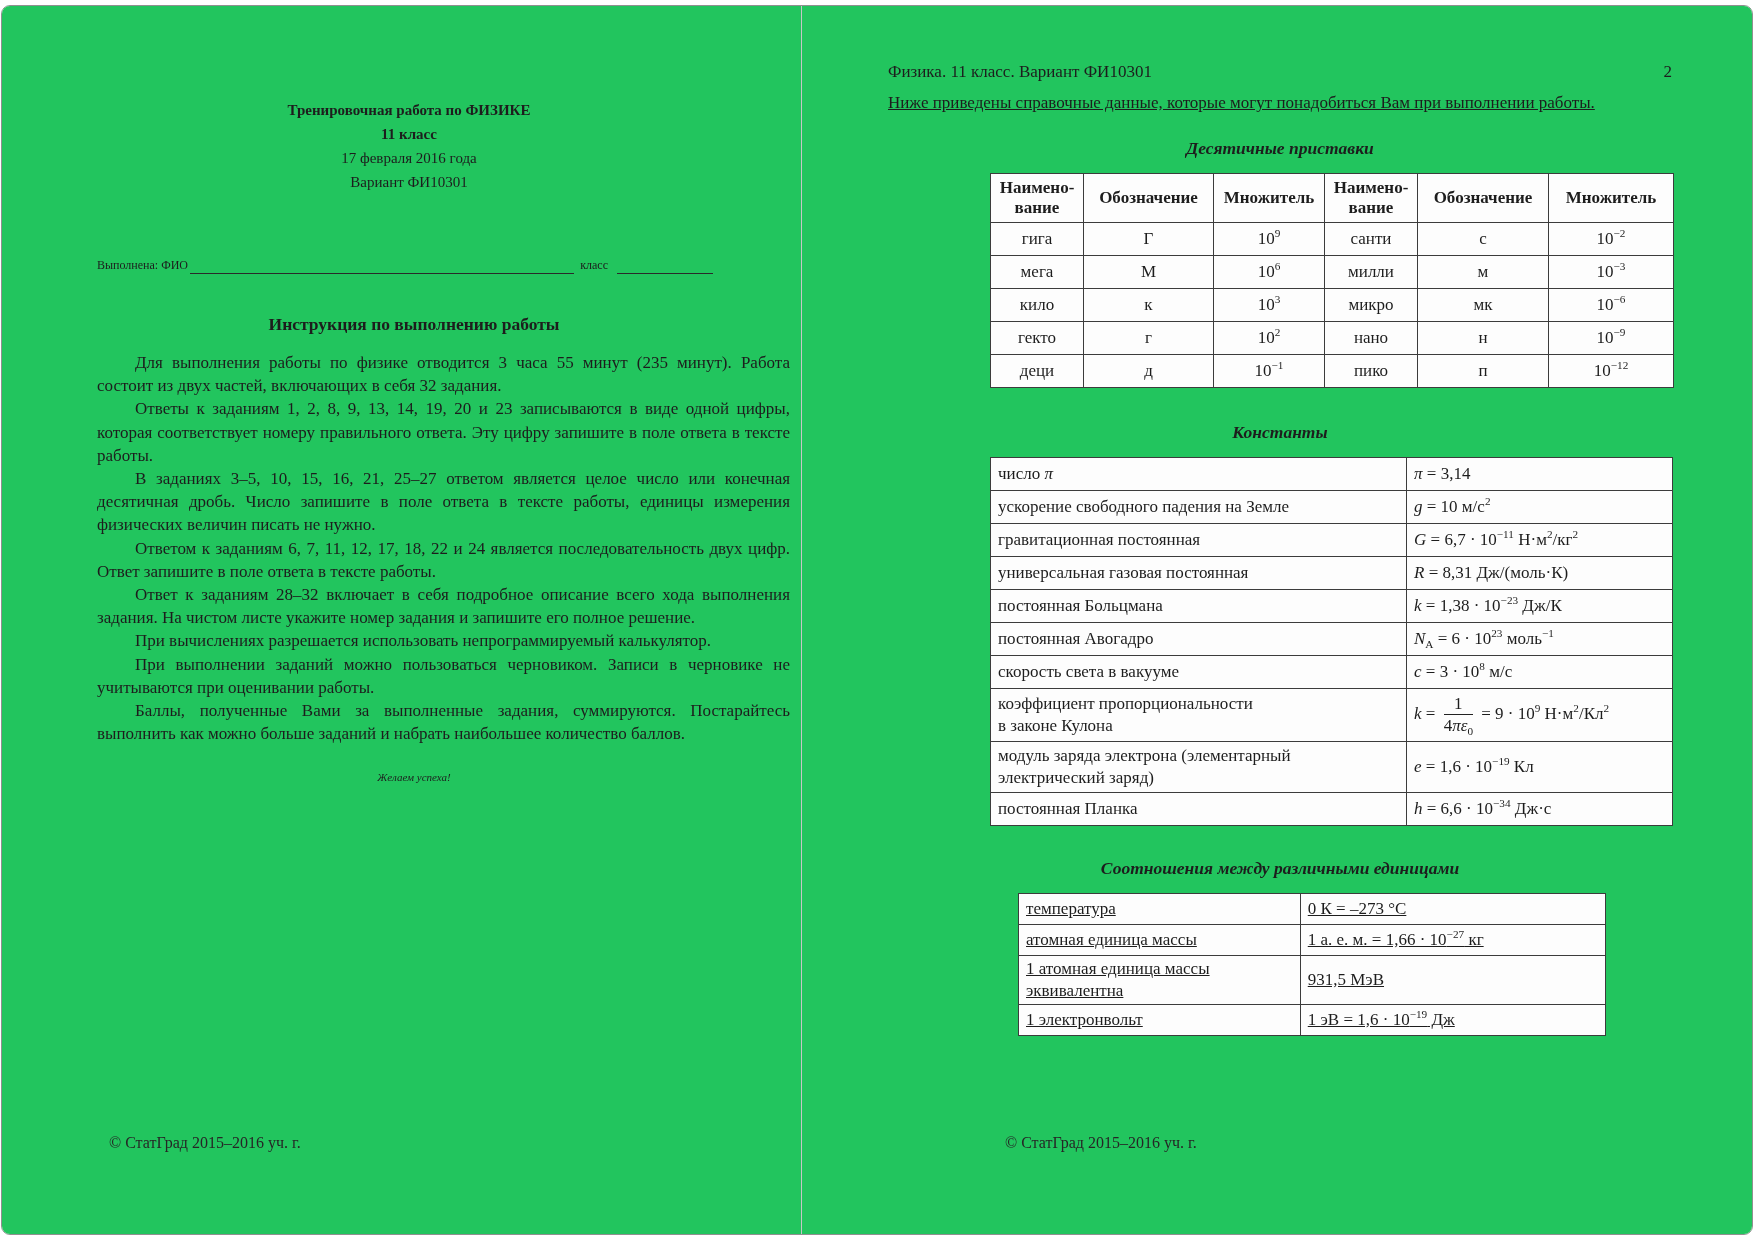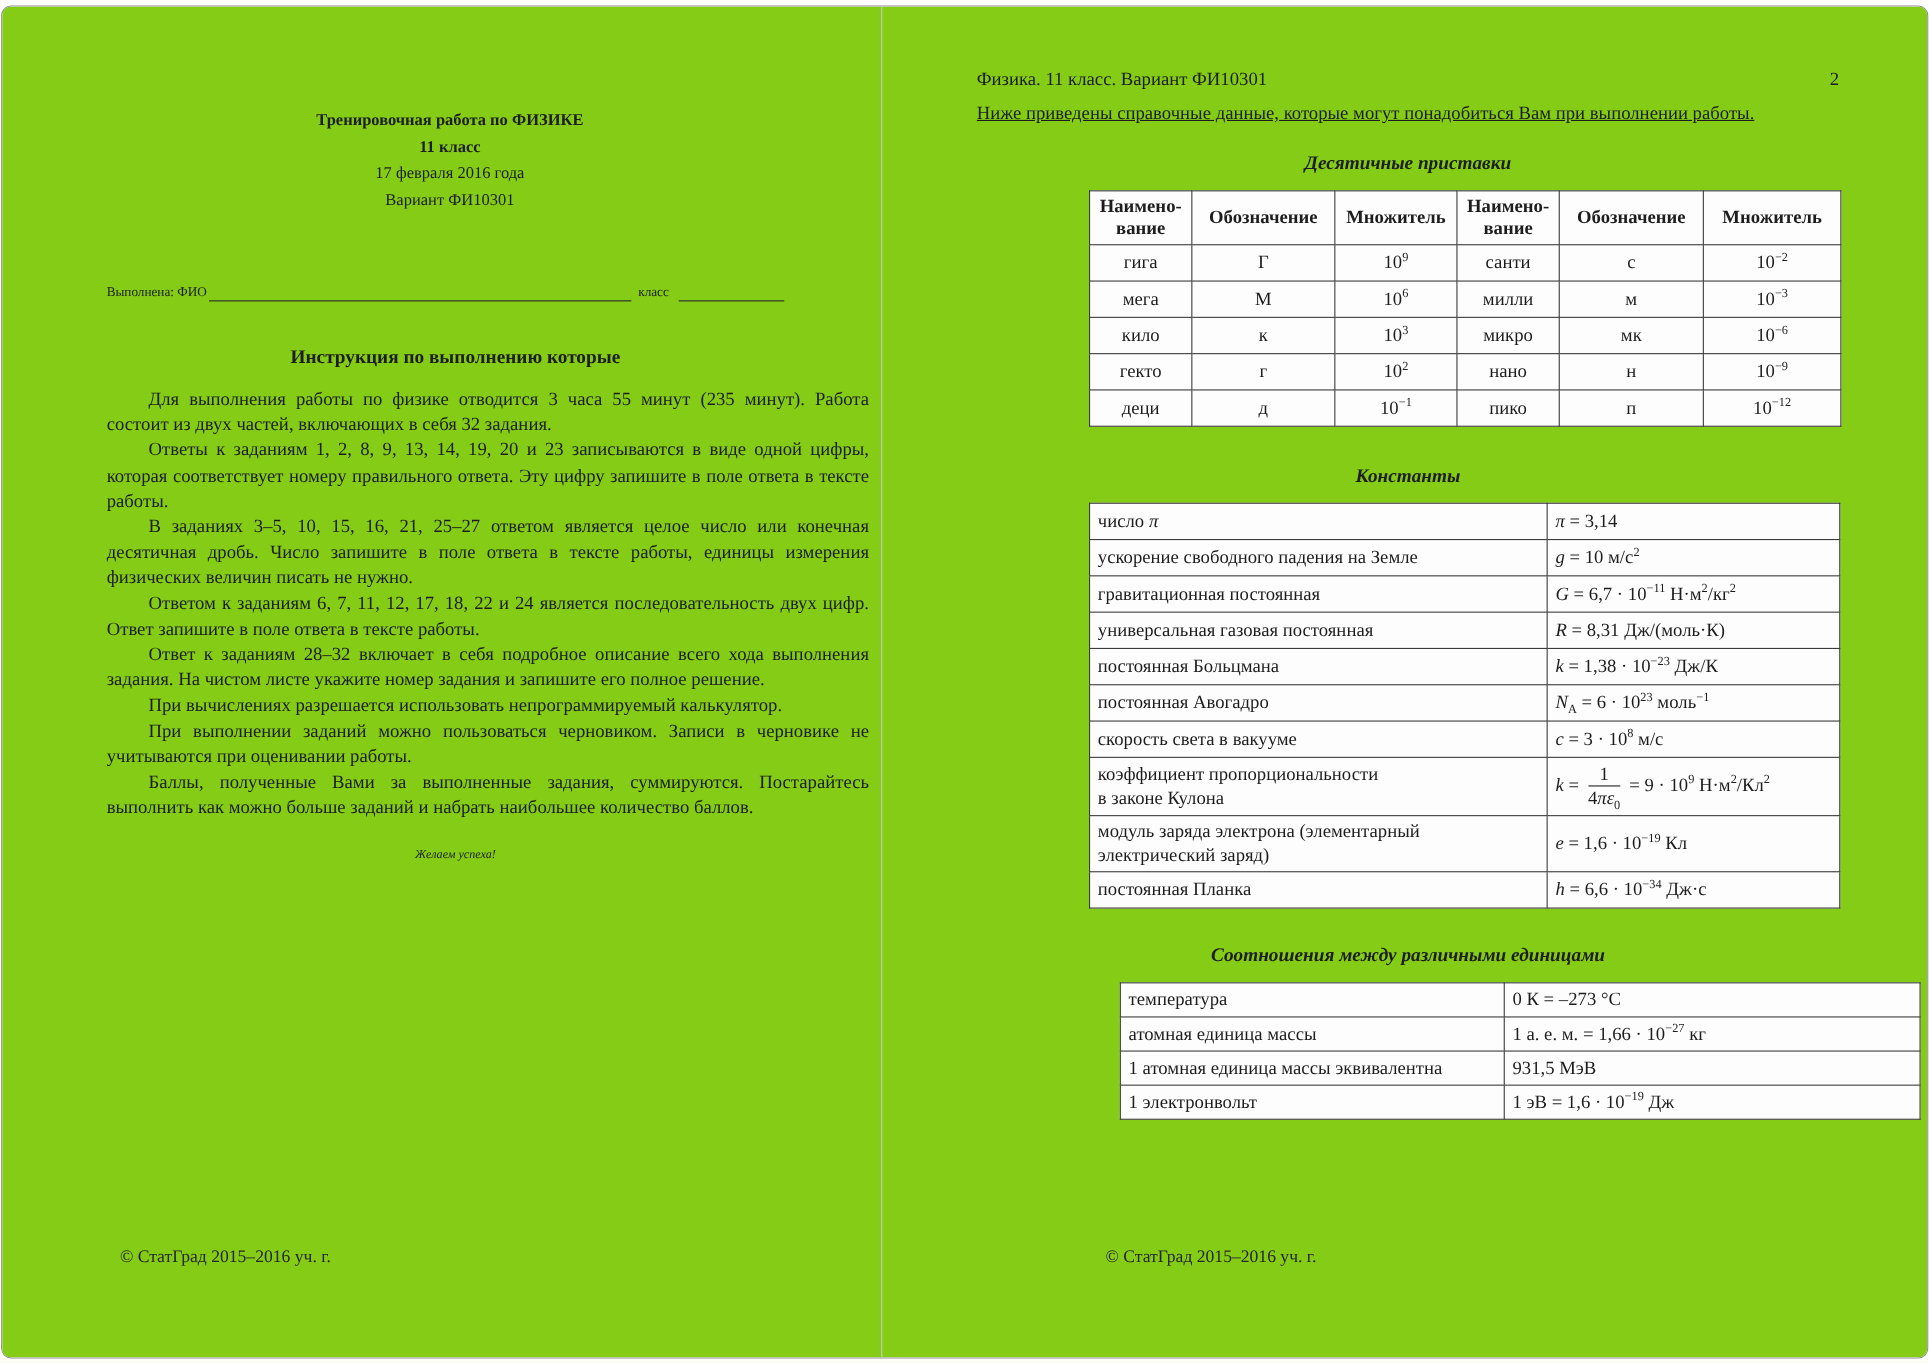--- a/index.html
+++ b/index.html
@@ -5,21 +5,21 @@
   html,body{margin:0;padding:0;}
   body{
     width:1754px;height:1239px;background:#ffffff;
     font-family:"Liberation Serif","DejaVu Serif",serif;
     color:#1d1d1d;position:relative;
   }
   .viewport{
     position:absolute;left:1px;top:5px;width:1750px;height:1228px;
     border:1px solid #909090;border-radius:9px;background:#fdfdfd;overflow:hidden;
   }
-  .page{position:absolute;top:0;height:100%;background:#84cc16;}
+  .page{position:absolute;top:0;height:100%;background:#22c55e;}
   .page-left{left:0;width:799px;border-right:1px solid #c6c6c6;}
   .page-right{left:800px;width:950px;}
 
   
   .title-block{margin:92px 80px 0 95px;text-align:center;font-size:15px;line-height:24px;}
   .title-line.bold{font-weight:bold;}
   .fio-row{display:flex;align-items:flex-end;margin:60px 88px 0 95px;font-size:12px;line-height:22px;}
   .blank{border-bottom:1px solid #2a2a2a;height:16px;}
   .blank.grow{flex:1;margin:0 6px 2px 2px;}
   .blank.short{width:96px;margin:0 0 2px 9px;}
@@ -44,21 +44,21 @@
   .tbl th{font-weight:bold;text-align:center;padding:4px 2px;line-height:20px;}
   .wrap2{white-space:pre-line;}
 
   .prefixes{margin:14px 0 0 188px;width:683px;table-layout:fixed;}
   .prefixes td{text-align:center;height:30px;padding:1px 4px;}
 
   .constants{margin:14px 0 0 188px;width:683px;table-layout:fixed;}
   .constants td{padding:3px 7px;height:26px;vertical-align:middle;line-height:22px;}
   .constants td.lbl{white-space:pre-line;}
 
-  .units{margin:14px 0 0 216px;width:728px;table-layout:fixed;}
+  .units{margin:14px 0 0 216px;width:588px;table-layout:fixed;text-decoration:underline;}
   .units td{padding:2px 7px;height:26px;vertical-align:middle;line-height:22px;}
 
   sup{font-size:0.66em;line-height:0;}
   sub{font-size:0.66em;line-height:0;}
   .frac{display:inline-flex;flex-direction:column;vertical-align:middle;text-align:center;margin:1px 4px;}
   .frac .num{display:block;border-bottom:1px solid #222;padding:0 6px;line-height:1.25;}
   .frac .den{display:block;line-height:1.25;}
 </style>
 </head>
 <body>
@@ -74,21 +74,21 @@
       <div class="title-line">Вариант ФИ10301</div>
     </div>
 
     <div class="fio-row">
       <span>Выполнена: ФИО</span>
       <span class="blank grow"></span>
       <span>класс</span>
       <span class="blank short"></span>
     </div>
 
-    <div class="instr-heading">Инструкция по выполнению которые</div>
+    <div class="instr-heading">Инструкция по выполнению работы</div>
 
     <div class="paras">
       <p>Для выполнения работы по физике отводится 3 часа 55 минут (235 минут). Работа состоит из двух частей, включающих в себя 32 задания.</p>
       <p>Ответы к заданиям 1, 2, 8, 9, 13, 14, 19, 20 и 23 записываются в виде одной цифры, которая соответствует номеру правильного ответа. Эту цифру запишите в поле ответа в тексте работы.</p>
       <p>В заданиях 3–5, 10, 15, 16, 21, 25–27 ответом является целое число или конечная десятичная дробь. Число запишите в поле ответа в тексте работы, единицы измерения физических величин писать не нужно.</p>
       <p>Ответом к заданиям 6, 7, 11, 12, 17, 18, 22 и 24 является последовательность двух цифр. Ответ запишите в поле ответа в тексте работы.</p>
       <p>Ответ к заданиям 28–32 включает в себя подробное описание всего хода выполнения задания. На чистом листе укажите номер задания и запишите его полное решение.</p>
       <p>При вычислениях разрешается использовать непрограммируемый калькулятор.</p>
       <p>При выполнении заданий можно пользоваться черновиком. Записи в черновике не учитываются при оценивании работы.</p>
       <p>Баллы, полученные Вами за выполненные задания, суммируются. Постарайтесь выполнить как можно больше заданий и набрать наибольшее количество баллов.</p>

